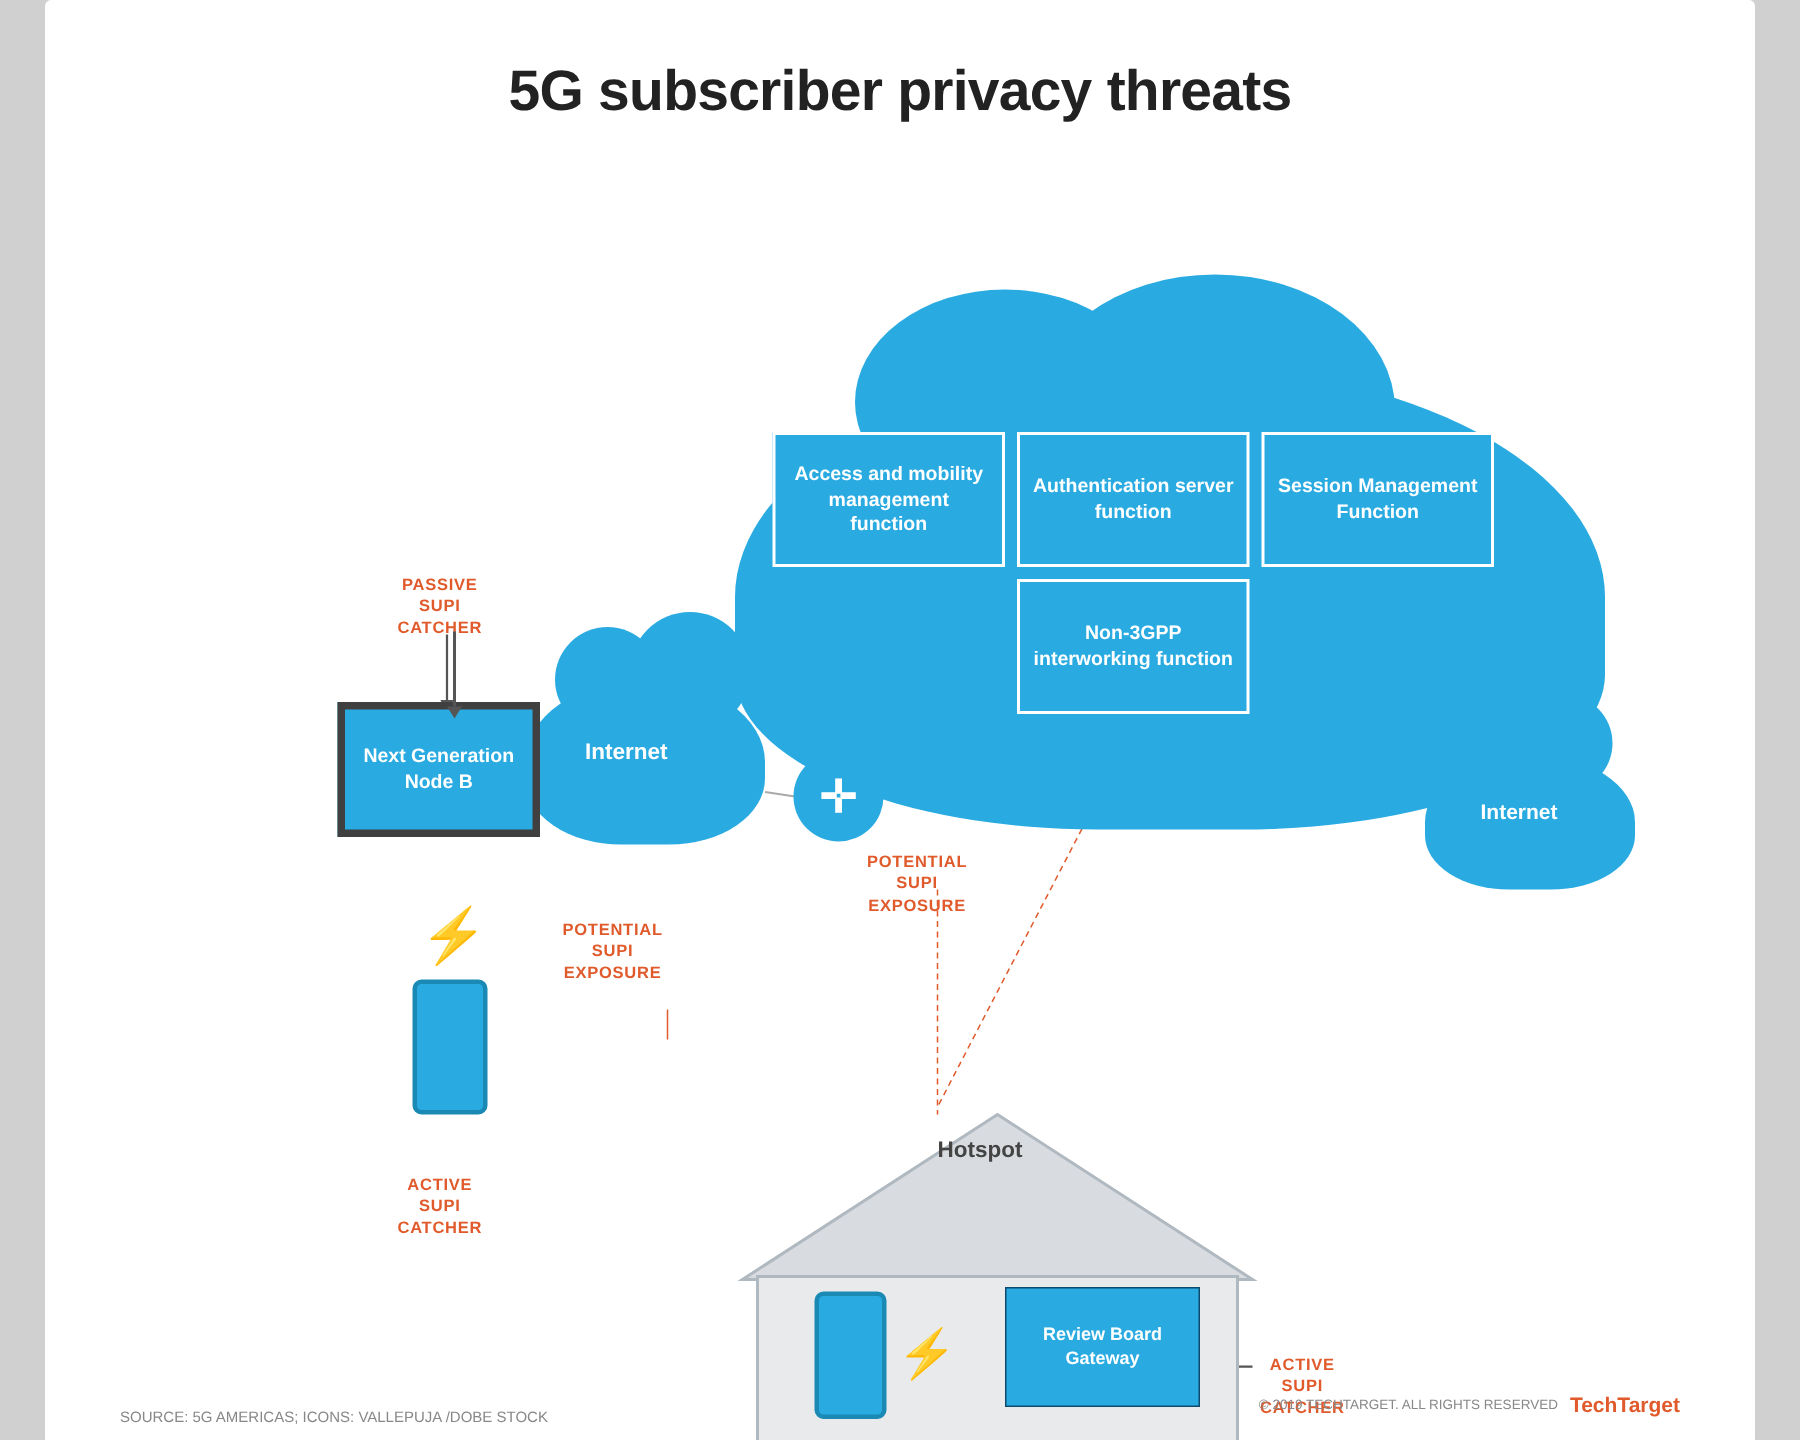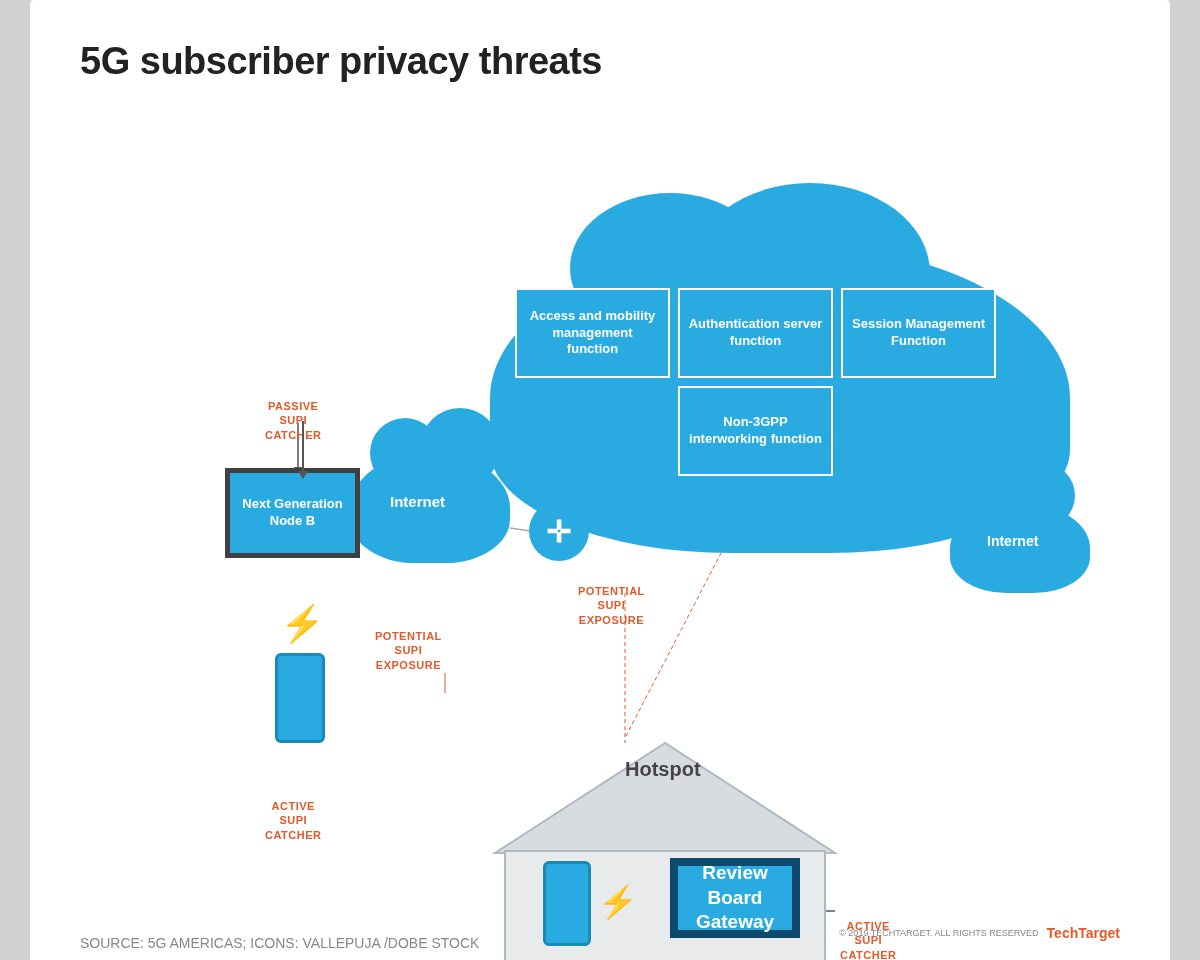--- a/index.html
+++ b/index.html
@@ -13,20 +13,21 @@
     }
     .card {
       background: #fff;
       width: 1140px;
       min-height: 900px;
       border-radius: 4px;
       position: relative;
       padding: 40px 50px 30px;
     }
     .title {
+      text-align: center;
       font-size: 38px;
       font-weight: 900;
       color: #222;
       margin-bottom: 30px;
       letter-spacing: -0.5px;
     }
     .diagram {
       position: relative;
       width: 100%;
       height: 820px;
@@ -236,21 +237,20 @@
     
     .threat-label {
       position: absolute;
       color: #e05a2b;
       font-size: 11px;
       font-weight: 800;
       text-align: center;
       text-transform: uppercase;
       letter-spacing: 0.5px;
       line-height: 1.3;
-      margin-top: 16px;
     }
 
     .label-passive {
       top: 270px;
       left: 185px;
     }
     .label-potential1 {
       top: 500px;
       left: 295px;
     }
@@ -316,36 +316,36 @@
     .house-svg {
       width: 100%;
       height: 100%;
     }
 
     
     .hotspot-label {
       position: absolute;
       top: 645px;
       left: 545px;
-      font-size: 20px;
+      font-size: 15px;
       font-weight: 700;
       color: #444;
     }
 
     
     .rbg-box {
       position: absolute;
       top: 745px;
       left: 590px;
       width: 130px;
       height: 80px;
       background: #29abe2;
-      border: 8px solid #0c4a6e;
+      border: 1px solid #0c4a6e;
       color: #fff;
-      font-size: 19px;
+      font-size: 12px;
       font-weight: 700;
       text-align: center;
       display: flex;
       align-items: center;
       justify-content: center;
       line-height: 1.3;
     }
 
     
     .connections-svg {
@@ -361,21 +361,21 @@
     .footer {
       position: absolute;
       bottom: 12px;
       left: 50px;
       right: 50px;
       display: flex;
       justify-content: space-between;
       align-items: center;
     }
     .footer-source {
-      font-size: 14px;
+      font-size: 10px;
       color: #888;
       text-transform: uppercase;
       margin-top: 20px;
     }
     .footer-right {
       display: flex;
       align-items: center;
       gap: 8px;
       font-size: 9px;
       color: #888;

